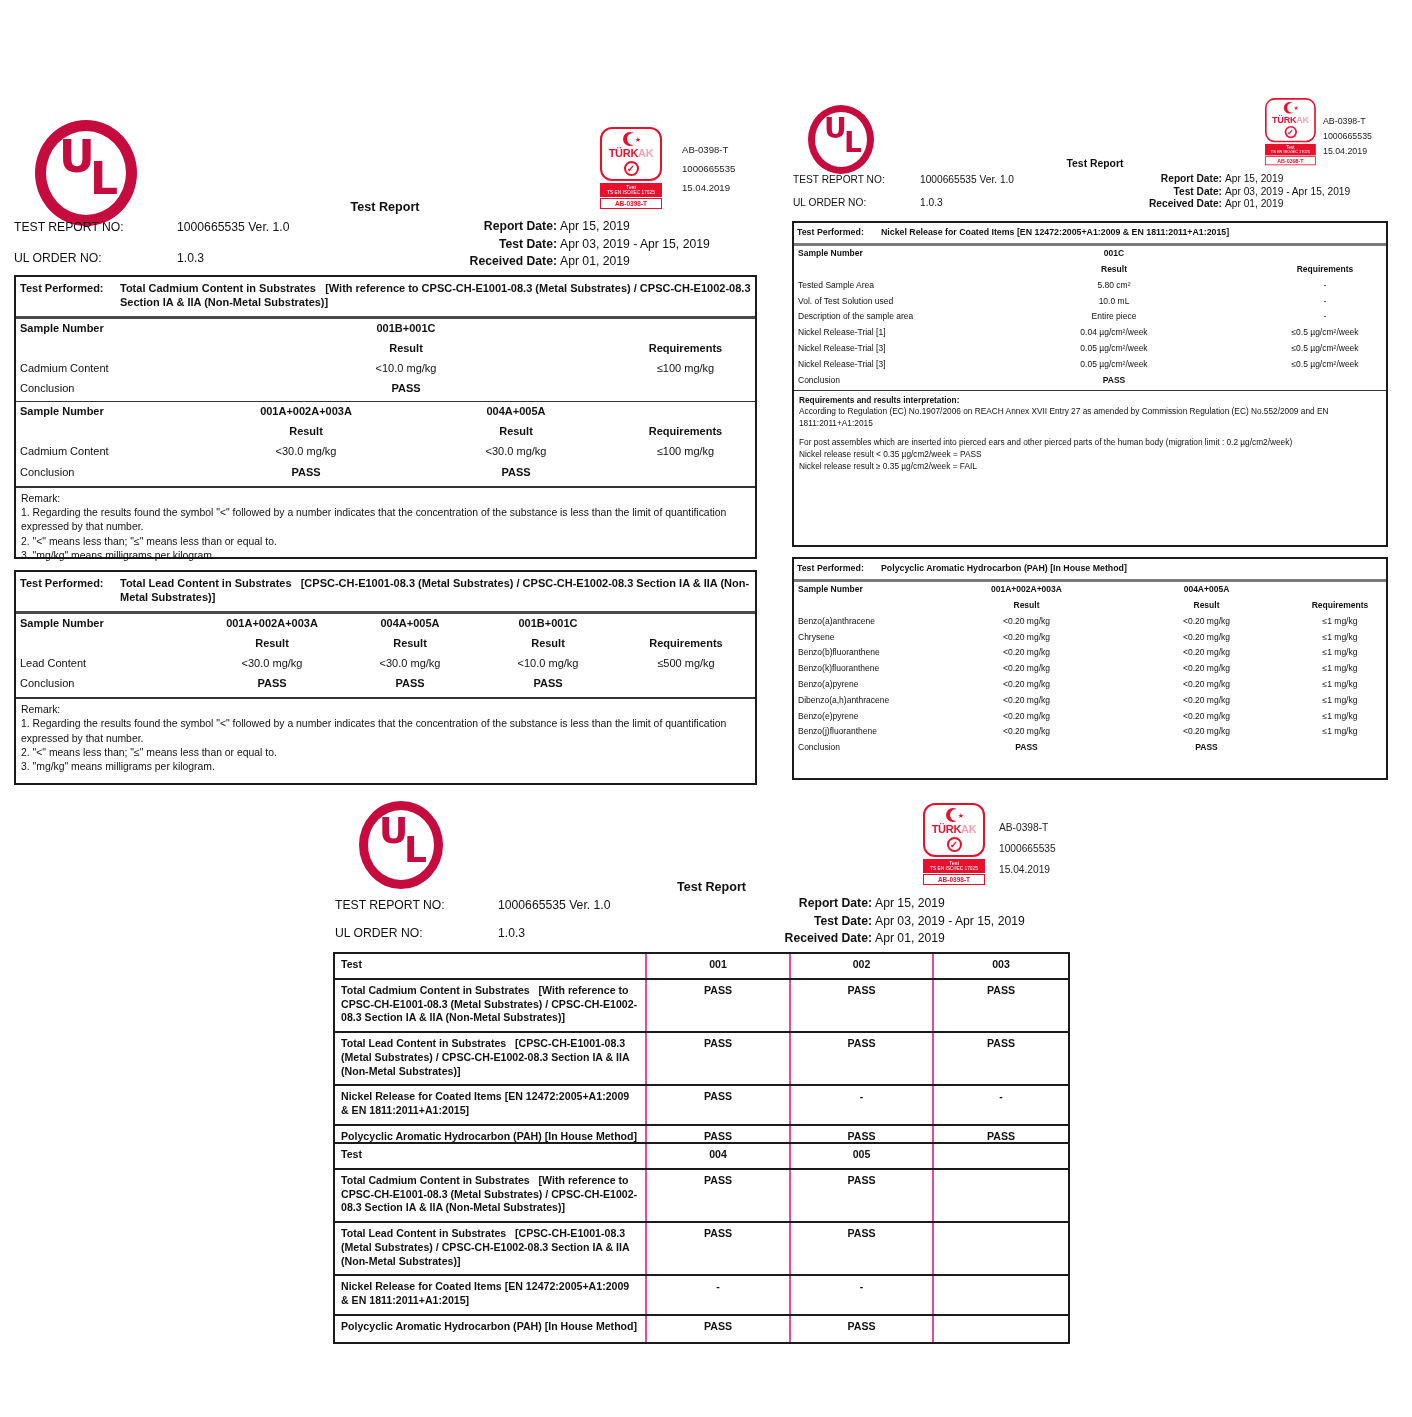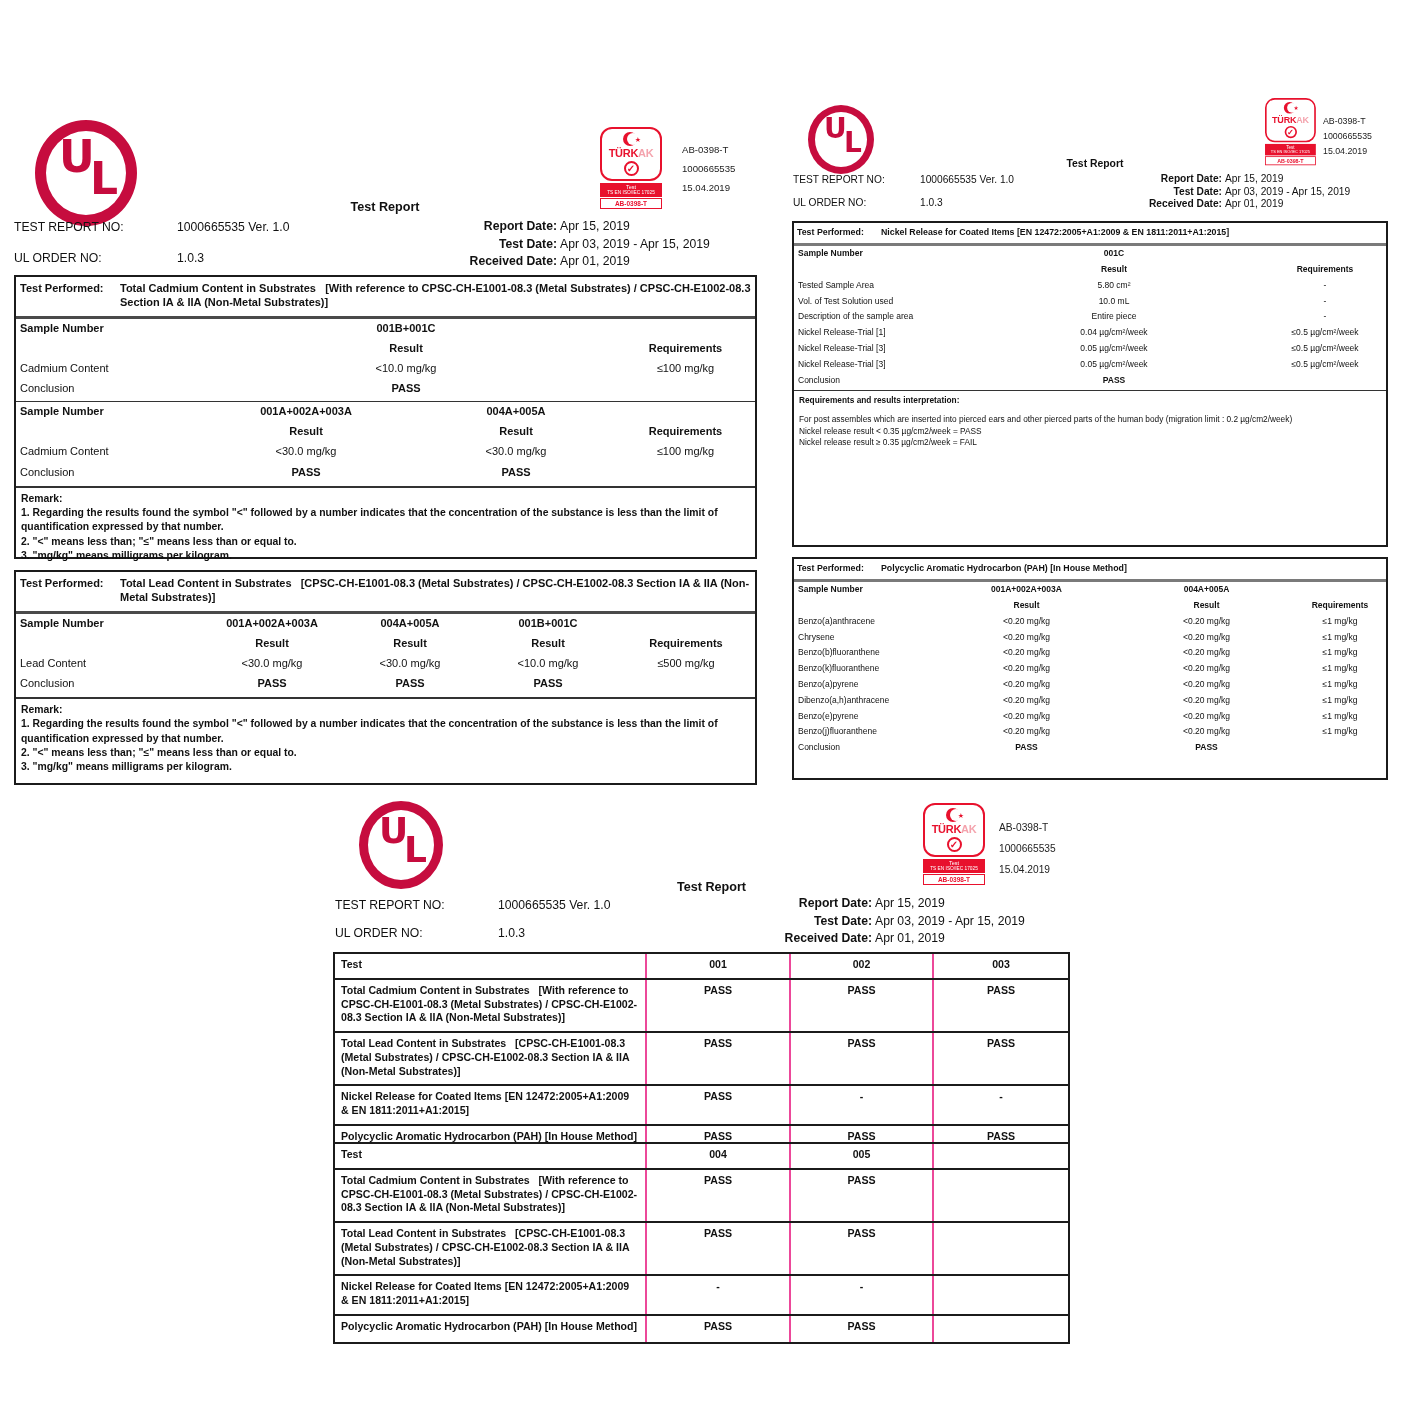--- a/index.html
+++ b/index.html
@@ -77,21 +77,21 @@
   .grid>div{padding:3.2px 4px;}
   .ctr{text-align:center;}
   .b{font-weight:bold;}
   .p1t{font-size:11px;line-height:1.25;}
   .p1t .tbl-hdr{padding:5px 4px 6px;}
   .p1t .tbl-hdr .tp{width:100px;}
   .g1{grid-template-columns:180px 420px 1fr;}
   .g2{grid-template-columns:180px 220px 200px 1fr;}
   .g3{grid-template-columns:187px 138px 138px 138px 1fr;}
   .sep{border-top:1.5px solid #333;margin-top:2px;}
-  .remark{border-top:2px solid #333;margin-top:3px;padding:4px 5px 6px;font-size:10.4px;font-weight:bold;line-height:1.38;}
+  .remark{border-top:2px solid #333;margin-top:3px;padding:4px 5px 6px;font-size:10.4px;font-weight:normal;line-height:1.38;}
 
   .p2t{font-size:8.5px;line-height:1.2;}
   .p2t .tbl-hdr{padding:4px 3px 5px;border-bottom:3px solid #7a7a7a;font-size:8.8px;}
   .p2t .tbl-hdr .tp{width:84px;}
   .p2t .grid>div{padding:2.8px 4px;}
   .g4{grid-template-columns:170px 300px 1fr;}
   .g5{grid-template-columns:140px 185px 175px 1fr;}
   .interp{border-top:1.5px solid #333;margin-top:2px;padding:4px 5px;font-size:8.3px;line-height:1.4;}
   .interp .it{font-weight:bold;}
   .interp .para{margin-top:8px;}
@@ -355,20 +355,21 @@
       <div class="ctr">0.05 µg/cm²/week</div>
       <div class="ctr">≤0.5 µg/cm²/week</div>
     </div>
     <div class="grid g4">
       <div>Conclusion</div>
       <div class="b ctr">PASS</div>
         <div></div>
     </div>
     <div class="interp">
       <div class="it">Requirements and results interpretation:</div>
+      <div>According to Regulation (EC) No.1907/2006 on REACH Annex XVII Entry 27 as amended by Commission Regulation (EC) No.552/2009 and EN 1811:2011+A1:2015</div>
       <div class="para">
         <div>For post assembles which are inserted into pierced ears and other pierced parts of the human body (migration limit : 0.2 µg/cm2/week)</div>
         <div>Nickel release result &lt; 0.35 µg/cm2/week = PASS</div>
         <div>Nickel release result ≥ 0.35 µg/cm2/week = FAIL</div>
       </div>
     </div>
   </div>
 
   <div class="tbl p2t" style="left:792px;top:557px;width:596px;height:223px;">
     <div class="tbl-hdr">

